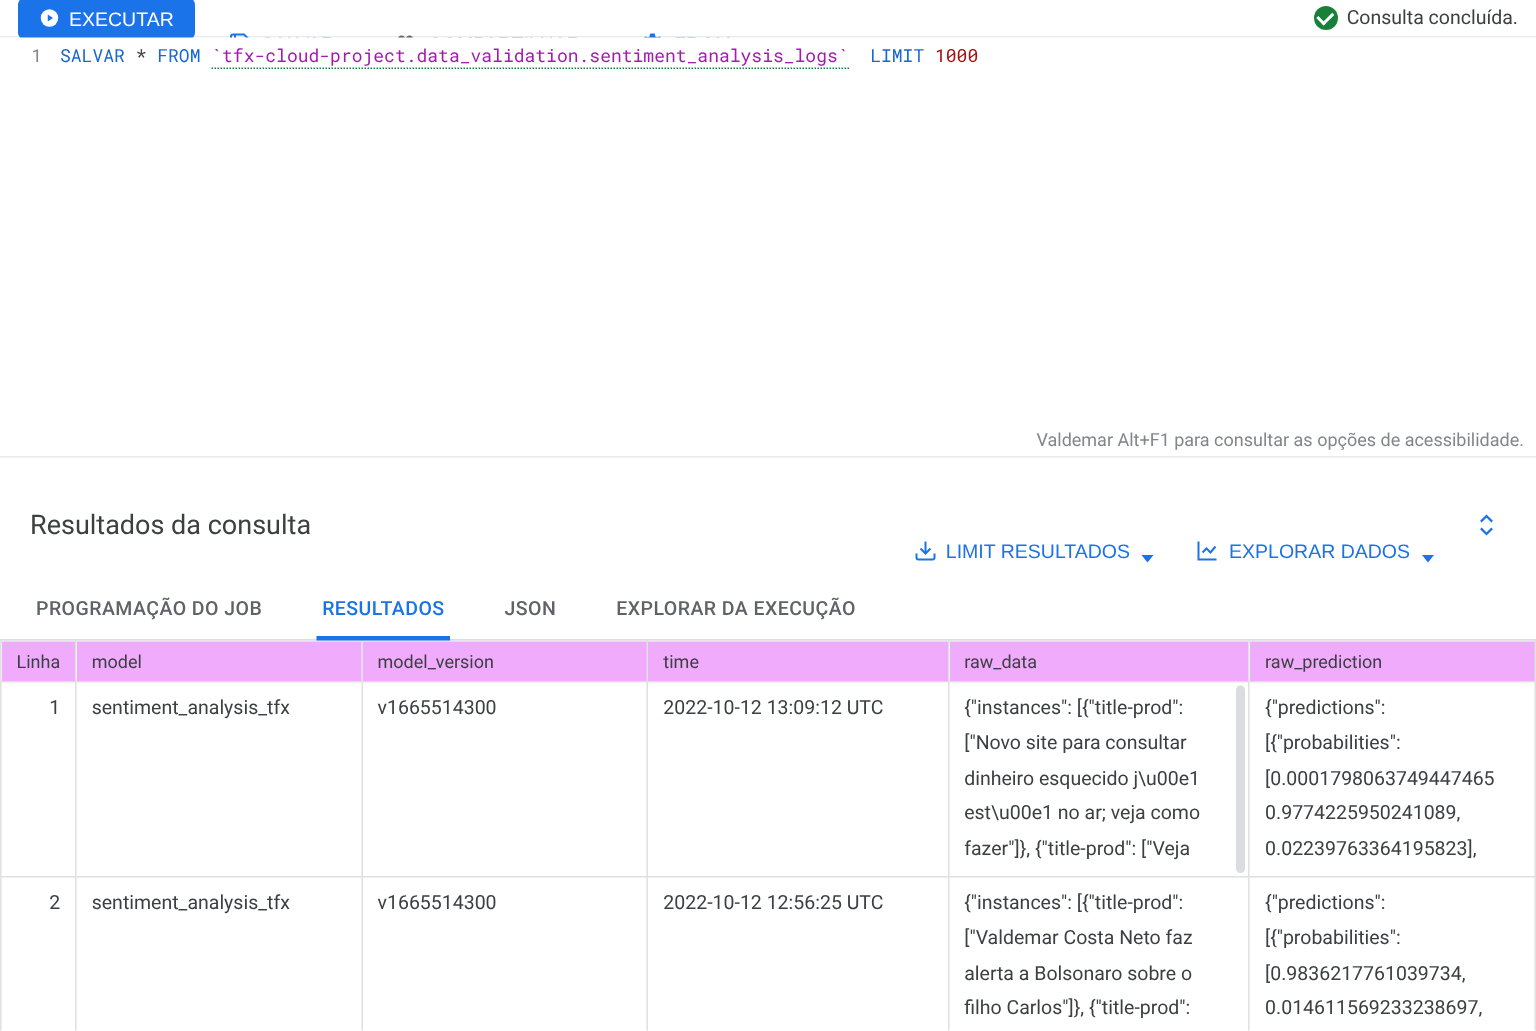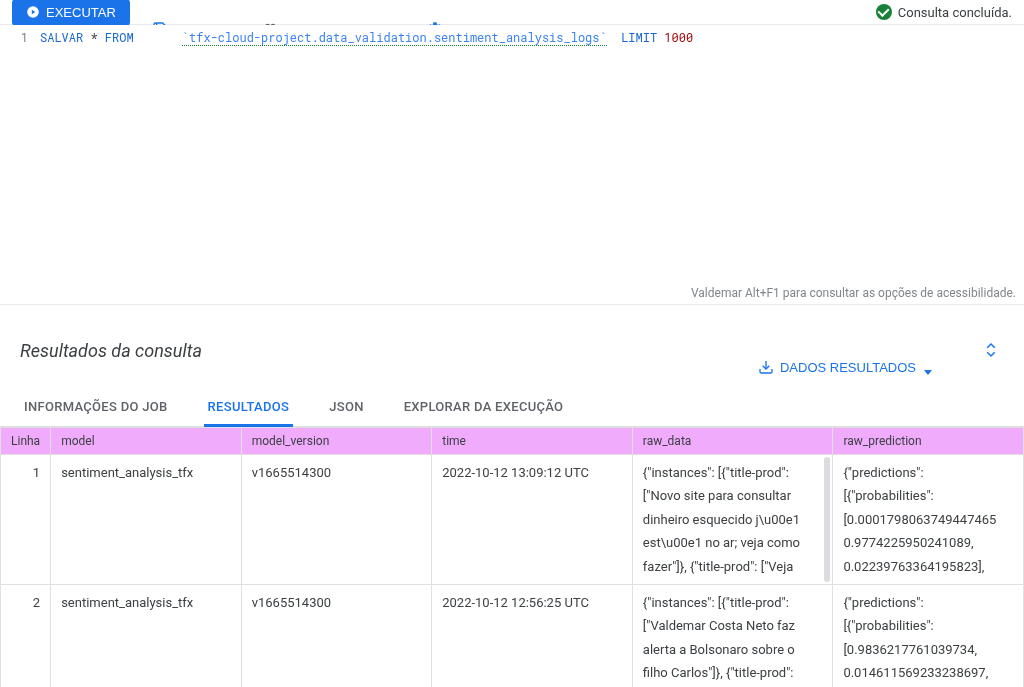--- a/index.html
+++ b/index.html
@@ -92,38 +92,37 @@
   }
   .gutter {
     width: 40px;
     text-align: right;
     padding-right: 12px;
     color: #80868b;
     user-select: none;
   }
   .code { white-space: pre; }
   .kw-blue { color: #1967d2; }
-  .kw-table { color: #3b82f6; border-bottom: 1px dotted #188038; margin-left: 41px; }
+  .kw-table { color: #a21caf; border-bottom: 1px dotted #188038; }
   .kw-num { color: #a50e0e; }
   .editor-footer {
     position: absolute;
     bottom: 4px; right: 8px;
     color: #80868b;
     font-size: 12px;
   }
   .results-header {
     display: flex;
     align-items: center;
     padding: 16px 20px 10px 20px;
   }
   .results-title {
     font-size: 18px;
     font-weight: 400;
     color: #3c4043;
-    font-style: italic;
   }
   .icon-btn {
     background: none;
     border: none;
     color: #1a73e8;
     cursor: pointer;
     padding: 4px;
     display: inline-flex;
     align-items: center;
   }
@@ -240,35 +239,43 @@
 
 <div class="results-header">
   <div class="results-title">Resultados da consulta</div>
   <div class="spacer"></div>
   <button class="btn-flat">
     <svg width="16" height="16" viewBox="0 0 24 24" fill="none" stroke="#1a73e8" stroke-width="2">
         <path d="M21 15v4a2 2 0 01-2 2H5a2 2 0 01-2-2v-4"></path>
         <polyline points="7 10 12 15 17 10"></polyline>
         <line x1="12" y1="15" x2="12" y2="3"></line>
       </svg>
-    <span>DADOS RESULTADOS</span>
+    <span>LIMIT RESULTADOS</span>
     <span class="caret"></span>
   </button>
   <span style="width:24px"></span>
+  <button class="btn-flat">
+    <svg width="16" height="16" viewBox="0 0 24 24" fill="none" stroke="#1a73e8" stroke-width="2">
+        <path d="M3 3v18h18"></path>
+        <path d="M7 14l4-4 4 4 5-6"></path>
+      </svg>
+    <span>EXPLORAR DADOS</span>
+    <span class="caret"></span>
+  </button>
   <span style="width:20px"></span>
   <button class="icon-btn">
     <svg width="18" height="18" viewBox="0 0 24 24" fill="none" stroke="#1a73e8" stroke-width="2">
         <polyline points="7 9 12 4 17 9"></polyline>
         <polyline points="7 15 12 20 17 15"></polyline>
       </svg>
   </button>
 </div>
 
 <div class="tabs">
-  <div class="tab">INFORMAÇÕES DO JOB</div>
+  <div class="tab">PROGRAMAÇÃO DO JOB</div>
   <div class="tab active">RESULTADOS</div>
   <div class="tab">JSON</div>
   <div class="tab">EXPLORAR DA EXECUÇÃO</div>
 </div>
 
 <table class="results">
   <colgroup>
     <col class="col-line">
       <col class="col-model">
       <col class="col-version">

